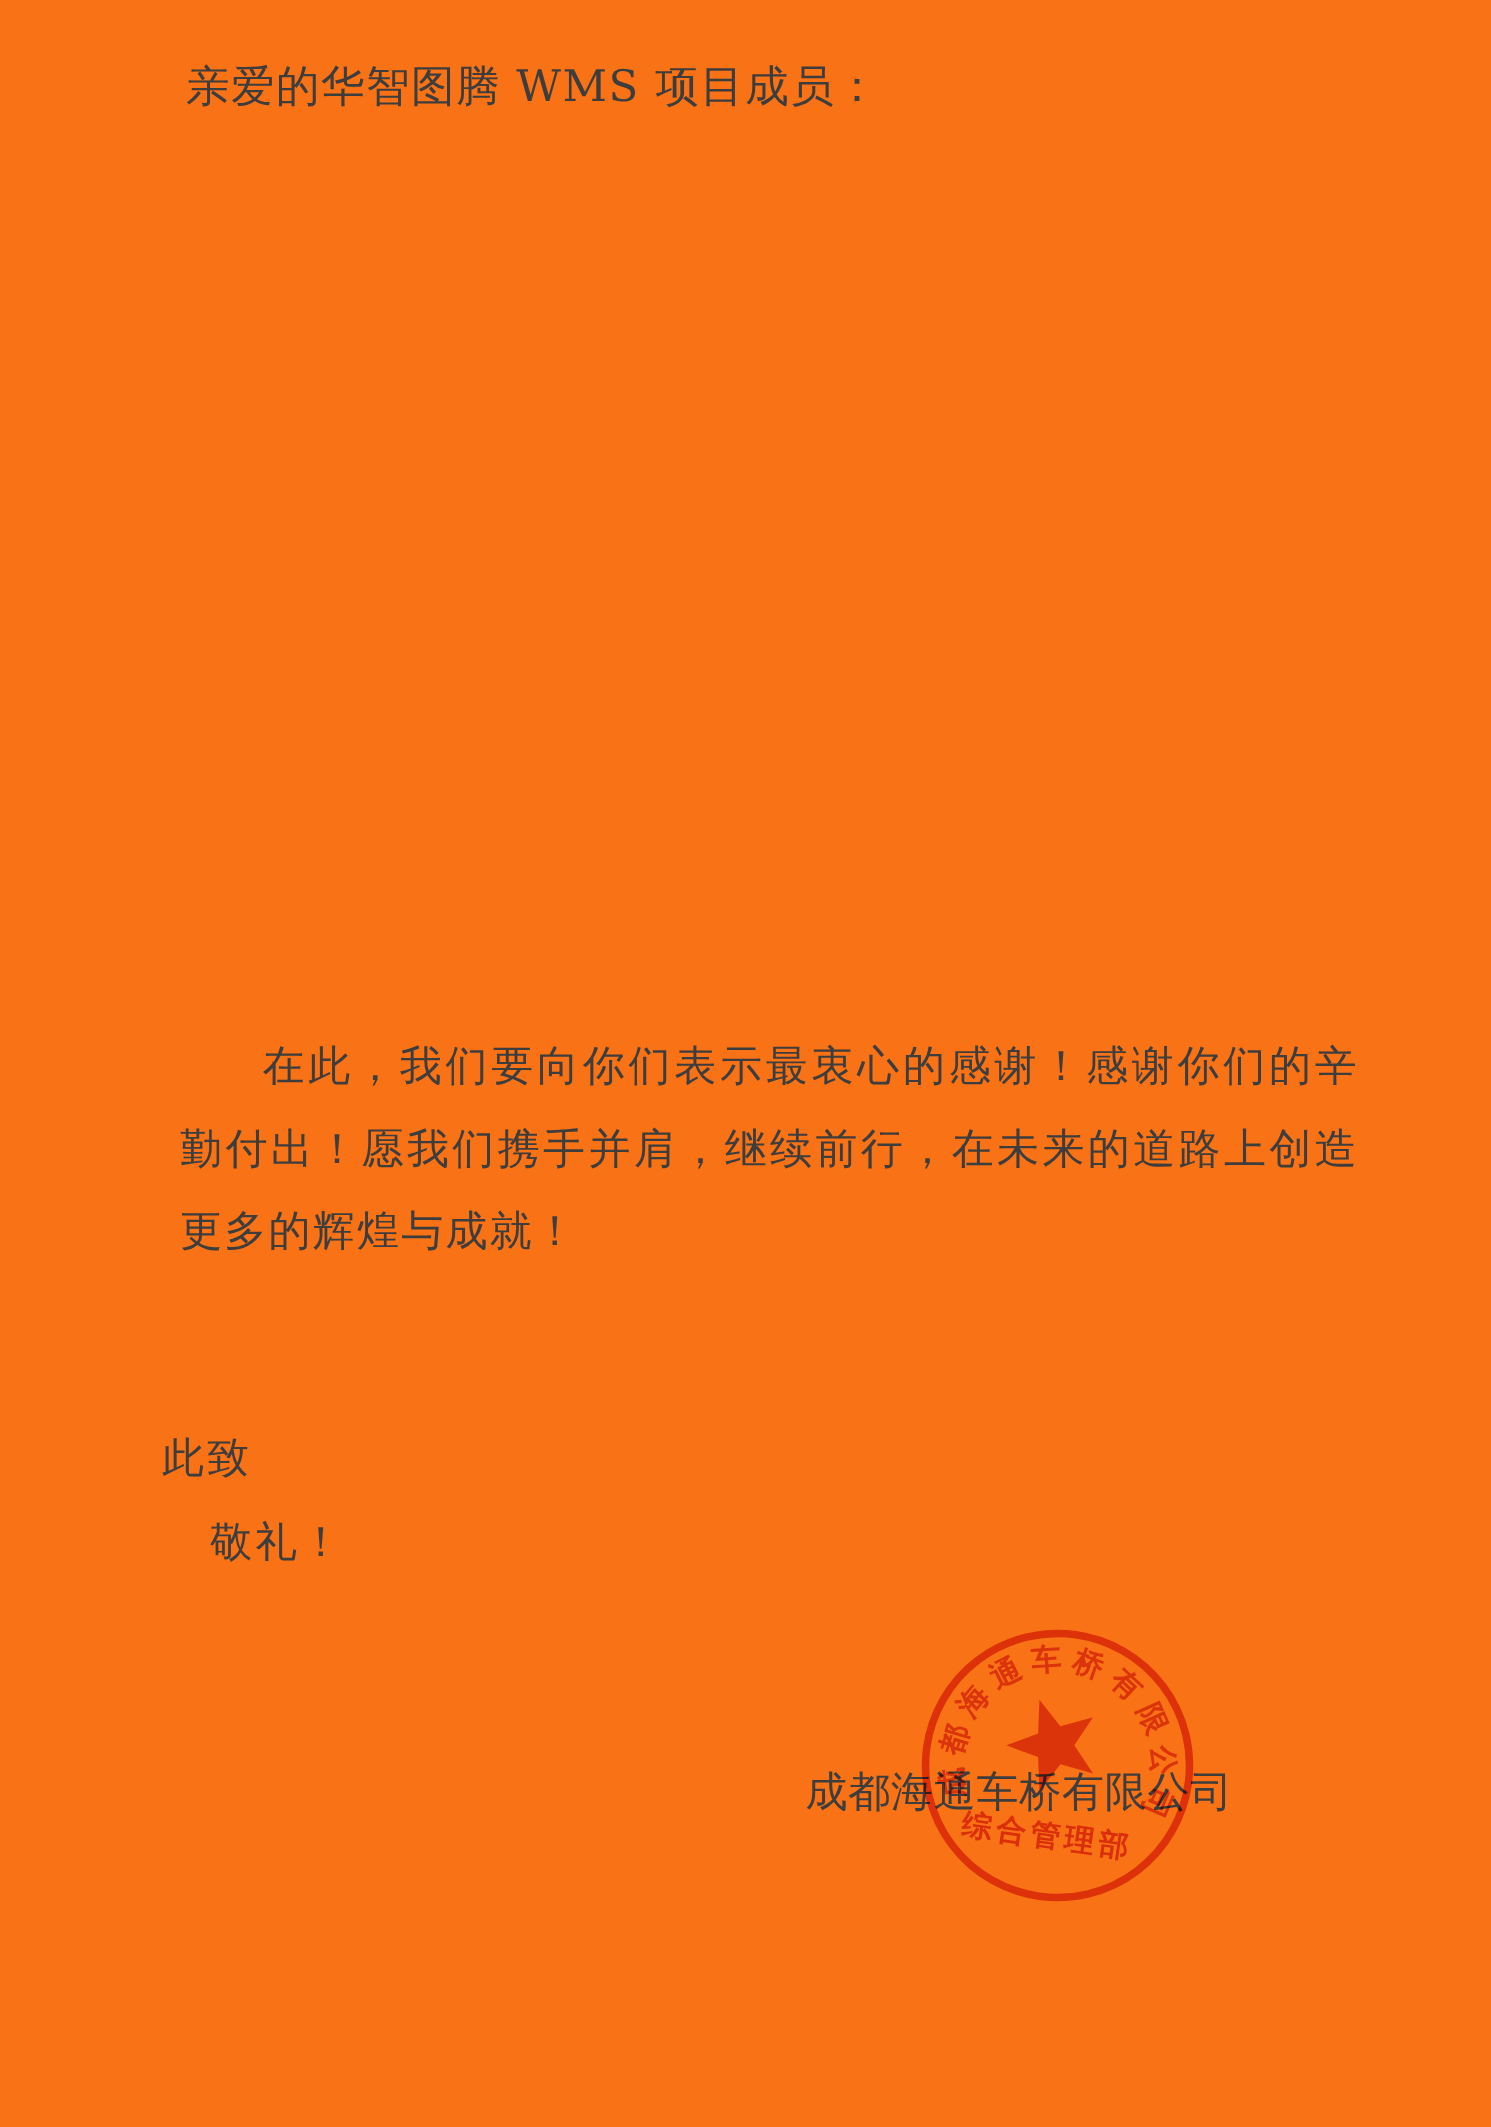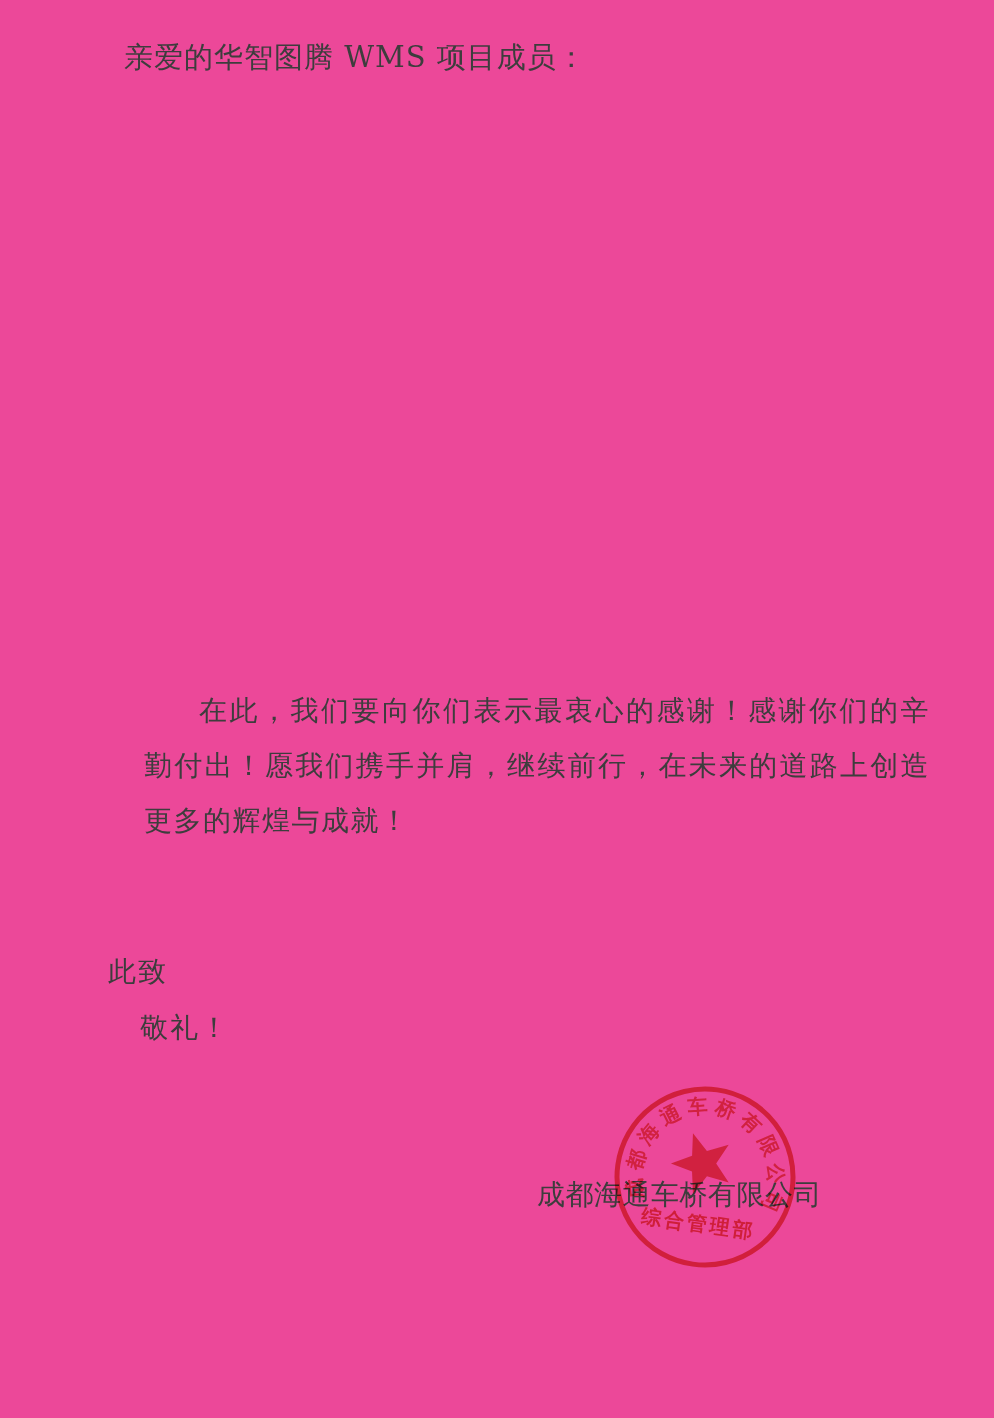--- a/index.html
+++ b/index.html
@@ -30,21 +30,21 @@
     width: 786px;
     font-size: 28px;
     line-height: 55px;
     letter-spacing: 1.5px;
     text-align: justify;
     text-justify: inter-ideograph;
     text-indent: 55px;
   }
   #para-1 { top: 141px; }
   #para-2 { top: 411px; }
-  #para-3 { top: 683px; margin-left: 24px; }
+  #para-3 { top: 683px; }
   .cizhi {
     position: absolute;
     left: 108px;
     top: 953px;
     font-size: 28px;
     letter-spacing: 2px;
     text-align: center;
   }
   .jingli {
     position: absolute;
@@ -91,21 +91,21 @@
   }
   .seal .dept-text {
     font-size: 20px;
     letter-spacing: 3px;
     font-weight: bold;
   }
 </style>
 </head>
 <body>
 
-<div class="page" style="background: #ec4899; color: rgb(61, 61, 61);">
+<div class="page" style="background: #f97316; color: rgb(61, 61, 61);">
 
   <div class="salutation">亲爱的华智图腾 WMS 项目成员：</div>
 
 
 
   <div class="para" id="para-3">在此，我们要向你们表示最衷心的感谢！感谢你们的辛勤付出！愿我们携手并肩，继续前行，在未来的道路上创造更多的辉煌与成就！</div>
 
   <div class="cizhi">此致</div>
 
   <div class="jingli">敬礼！</div>

